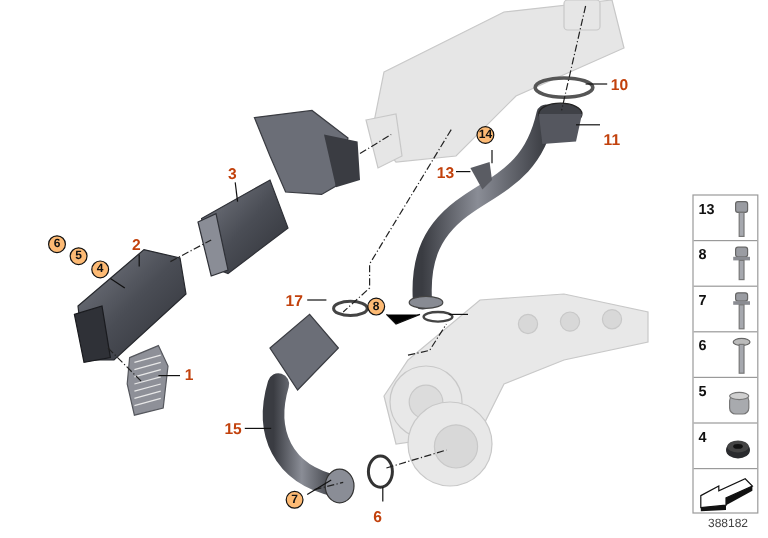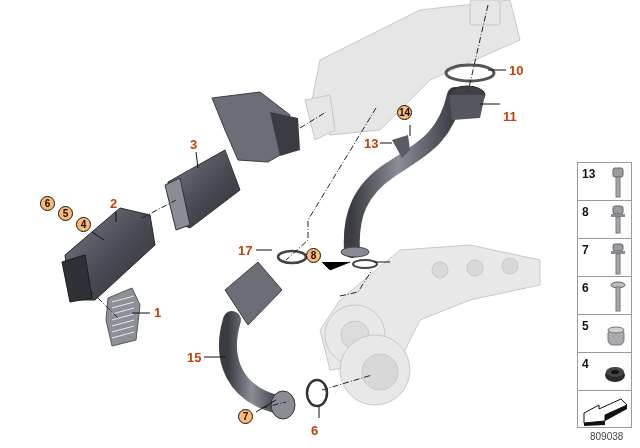--- a/index.html
+++ b/index.html
@@ -199,13 +199,13 @@
   </div>
   <div class="cell">
     <svg width="48" height="32" style="left:3px;right:auto">
       <polygon points="3,18 18,10 18,14 40,4 46,10 24,20 24,26 3,28" fill="#fff" stroke="#111" stroke-width="1"></polygon>
       <polygon points="3,28 24,26 24,30 3,31" fill="#111"></polygon>
       <polygon points="24,20 46,10 46,14 24,26" fill="#111"></polygon>
     </svg>
   </div>
 </div>
 
-<span class="ref">809038</span>
+<span class="ref">388182</span>
 
 </body></html>

